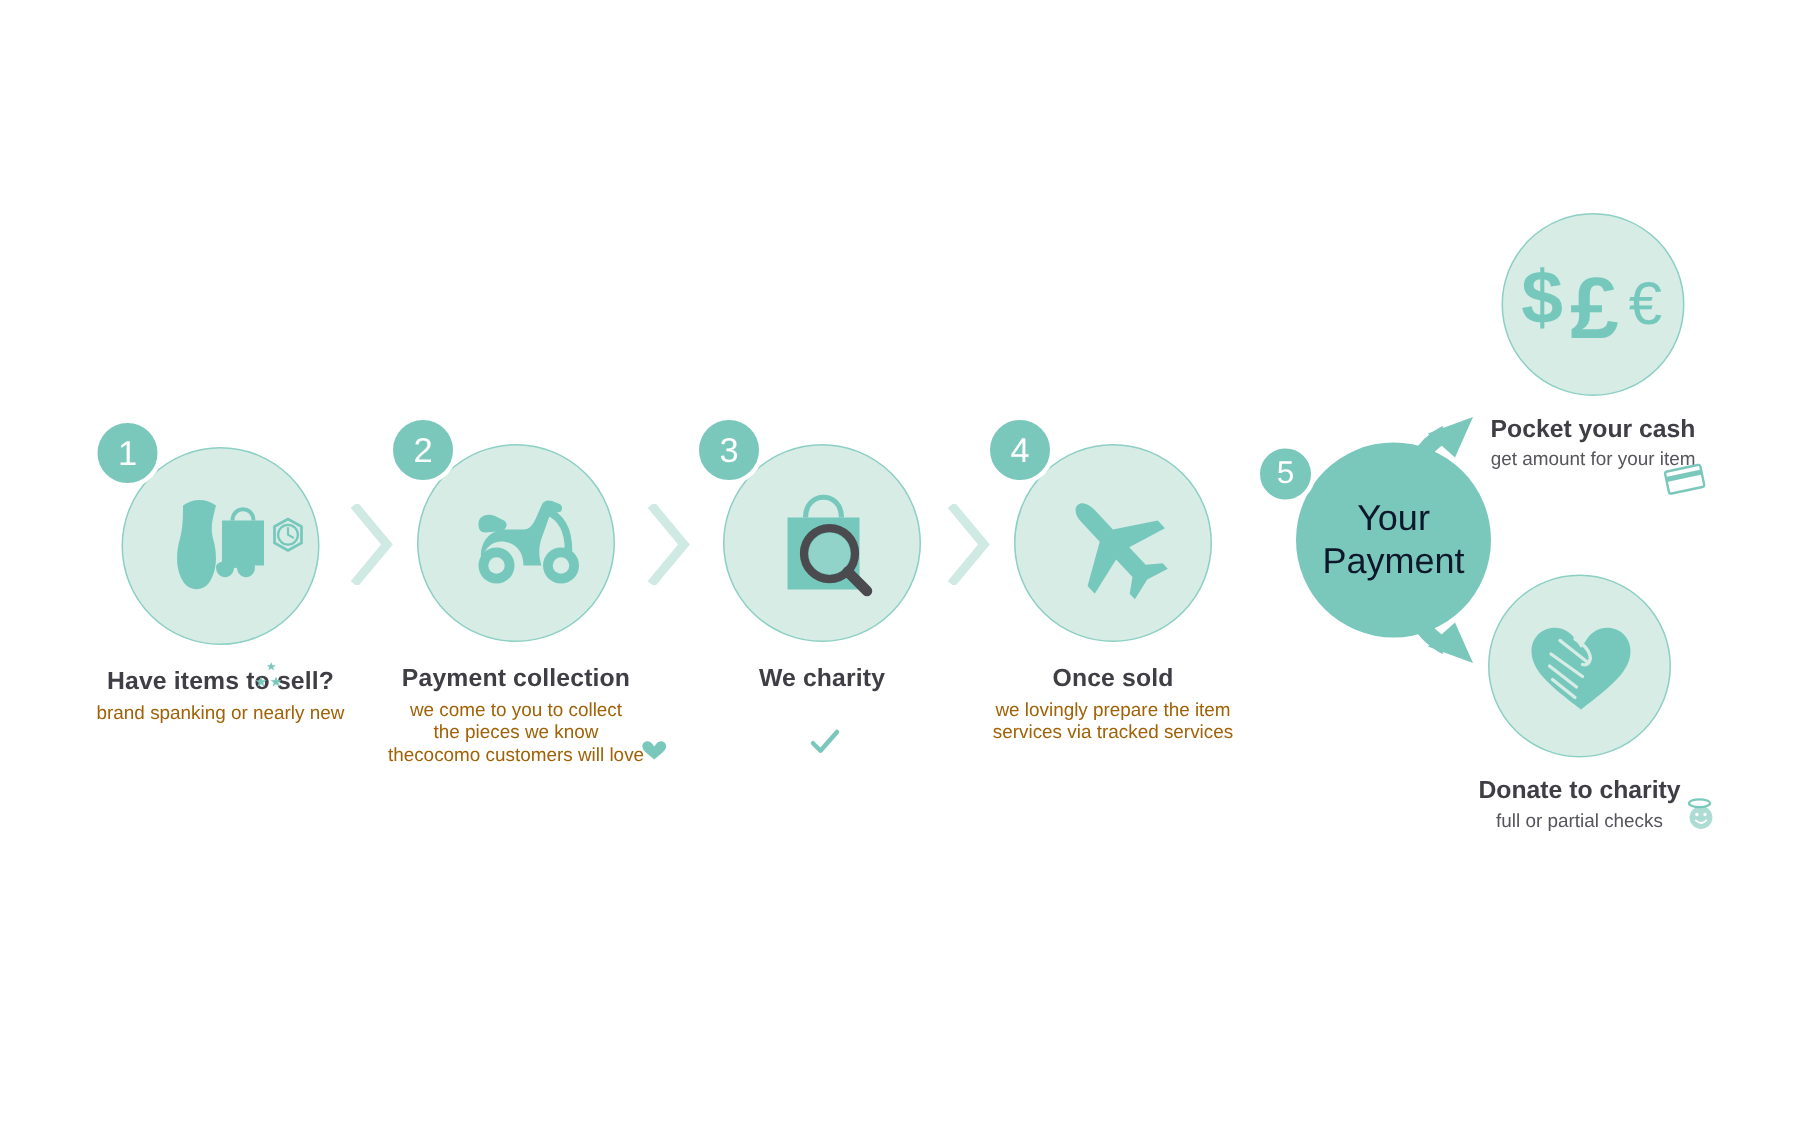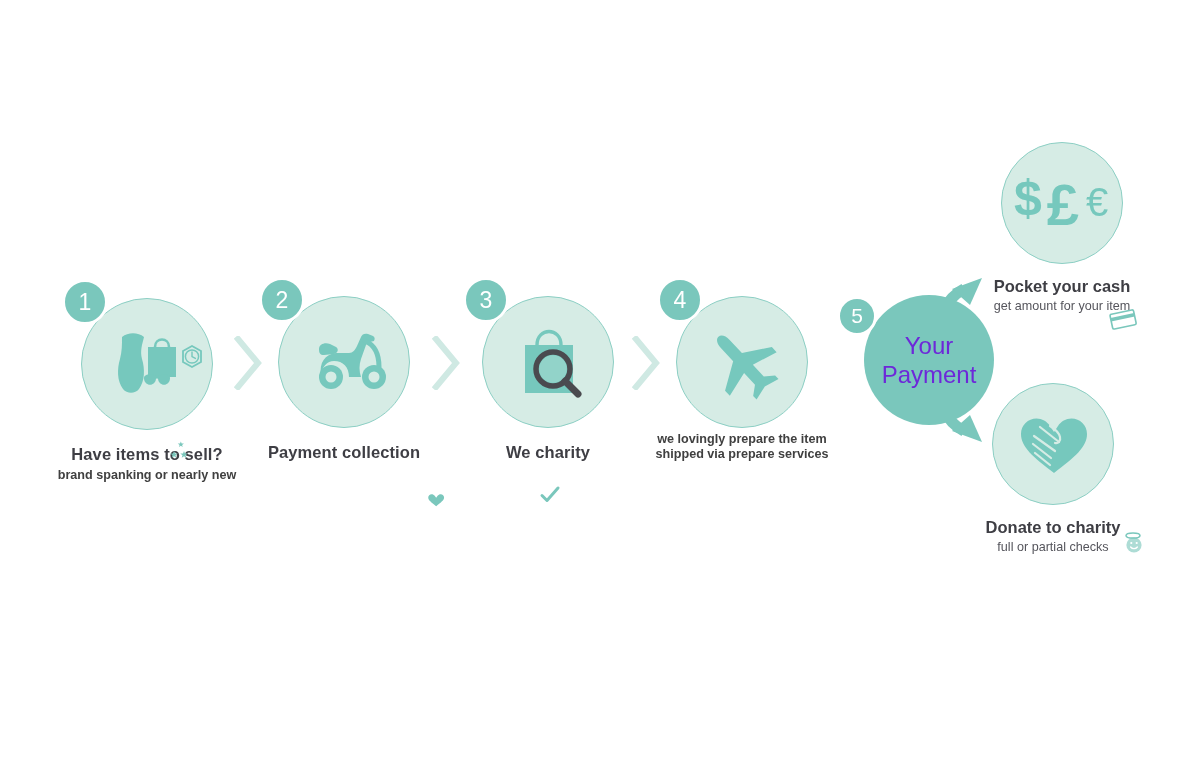--- a/index.html
+++ b/index.html
@@ -79,22 +79,22 @@
     font-size: 16.5px;
     font-weight: bold;
     color: #3e3e44;
     letter-spacing: 0.1px;
     line-height: 1.15;
   }
 
   .step-sub {
     margin-top: 4px;
     font-size: 12.6px;
-    font-weight: bold;
-    color: #404040;
+    font-weight: normal;
+    color: #a16207;
     line-height: 1.18;
     white-space: pre-line;
   }
 
   .deco {
     position: absolute;
     width: 40px;
     height: 28px;
   }
 
@@ -120,21 +120,21 @@
     width: 130px;
     height: 130px;
     border-radius: 50%;
     background: #7ac7bc;
     display: flex;
     align-items: center;
     justify-content: center;
     z-index: 2;
   }
   #payment-label {
-    color: #6d28d9;
+    color: #0f172a;
     font-size: 24px;
     font-weight: normal;
     line-height: 1.22;
     text-align: center;
     white-space: pre-line;
   }
   #payment-badge {
     position: absolute;
     left: 0px;
     top: 1px;
@@ -246,20 +246,23 @@
 
           <circle cx="52" cy="80" r="12" fill="#76c8bd"></circle>
           <circle cx="52" cy="80" r="5.5" fill="#d6ece5"></circle>
           <circle cx="95" cy="80" r="12" fill="#76c8bd"></circle>
           <circle cx="95" cy="80" r="5.5" fill="#d6ece5"></circle>
         </svg>
       </div>
       <div class="badge">2</div>
     </div>
     <div class="step-title">Payment collection</div>
+    <div class="step-sub">we come to you to collect
+the pieces we know
+thecocomo customers will love</div>
     <div class="deco" style="left:202px; top:194px;">
       <svg viewBox="0 0 40 28" width="40" height="28">
         <path d="M20 21 C13 15.5 9 12.6 9 8.9 C9 6.2 11.1 4.2 13.7 4.2 C15.4 4.2 17 5.1 18 6.5 L20 9 L22 6.5 C23 5.1 24.6 4.2 26.3 4.2 C28.9 4.2 31 6.2 31 8.9 C31 12.6 27 15.5 20 21 Z" fill="#7ac7bc" transform="translate(0,-1) scale(0.72) translate(8,3)"></path>
       </svg>
     </div>
   </div>
 
   <div class="chevron" style="left:432px; top:336px;">
     <svg viewBox="0 0 28 54" width="28" height="54">
       <path d="M4 3 L24 27 L4 51" fill="none" stroke="#cfe9e3" stroke-width="6" stroke-linecap="square" stroke-linejoin="miter"></path>
@@ -300,22 +303,23 @@
     <div class="circle-wrap">
       <div class="circle">
         <svg class="icon-svg" viewBox="0 0 132 132">
           <g transform="rotate(-43 66 66)">
             <path d="M66 30 C69.5 30 72 34 72 40 L72 58 L98 74 L98 81 L72 74 L72 90 L81 97 L81 102 L66 98 L51 102 L51 97 L60 90 L60 74 L34 81 L34 74 L60 58 L60 40 C60 34 62.5 30 66 30 Z" fill="#76c8bd"></path>
           </g>
         </svg>
       </div>
       <div class="badge">4</div>
     </div>
+    <div class="step-title">Once sold</div>
     <div class="step-sub">we lovingly prepare the item
-shipped via prepare services</div>
+services via tracked services</div>
   </div>
 
   <div id="branch-arrows">
     <svg viewBox="0 0 90 170" width="90" height="170">
 
       <path d="M6 78 C6 46 14 24 34 14" fill="none" stroke="#7ac7bc" stroke-width="11" stroke-linecap="butt"></path>
       <path d="M52 3 L40 30 L22 14 Z" fill="#7ac7bc"></path>
 
       <path d="M6 92 C6 124 14 146 34 156" fill="none" stroke="#7ac7bc" stroke-width="11" stroke-linecap="butt"></path>
       <path d="M52 167 L22 156 L40 140 Z" fill="#7ac7bc"></path>

